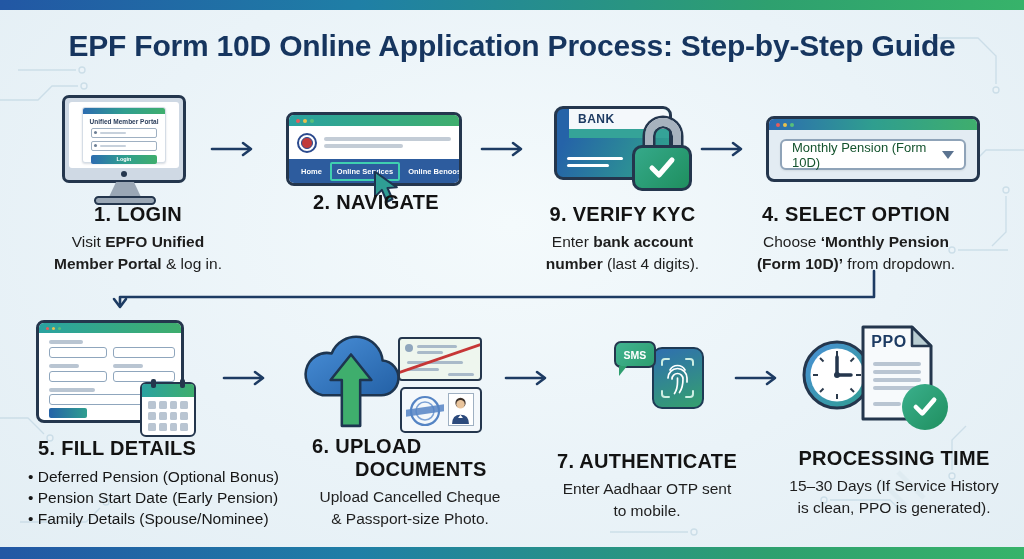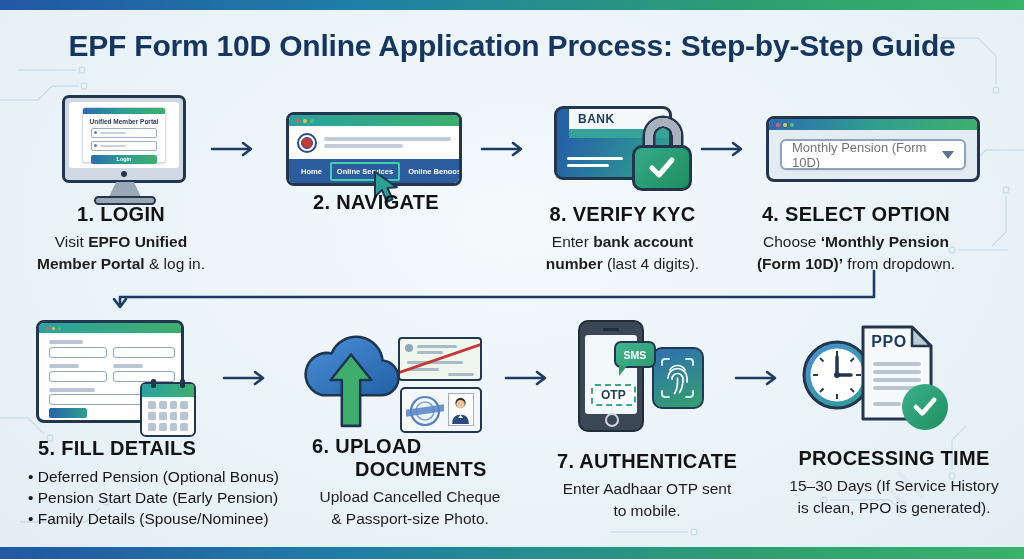--- a/index.html
+++ b/index.html
@@ -58,21 +58,21 @@
   .bank-line.l1{left:10px;bottom:17px;width:56px;}
   .bank-line.l2{left:10px;bottom:10px;width:42px;}
   .lock{position:absolute;left:78px;top:18px;width:60px;height:78px;}
   .lock-shackle{position:absolute;left:13px;top:0;width:36px;height:32px;border:8px solid #a7b2be;border-bottom:none;border-radius:18px 18px 0 0;box-sizing:border-box;box-shadow:0 0 0 2.5px #24364d,inset 0 0 0 2.5px #24364d;}
   .lock-body{position:absolute;left:0;top:27px;width:60px;height:46px;background:linear-gradient(135deg,#35a98a,#1f8f5f);border:3px solid #24364d;border-radius:10px;box-sizing:border-box;display:flex;align-items:center;justify-content:center;}
   
   .icon4{left:766px;top:116px;width:214px;height:66px;}
   .dd-win{position:absolute;inset:0;border:3px solid #24364d;border-radius:8px;background:#e3ecf3;overflow:hidden;box-sizing:border-box;}
   .dd-top{height:11px;background:linear-gradient(90deg,#2d6cb0,#2f9e8f,#3fae6d);}
   .dd-select{position:absolute;left:11px;right:11px;top:20px;height:31px;background:#fff;border:2px solid #8fa3b8;border-radius:6px;display:flex;align-items:center;justify-content:space-between;padding:0 10px;box-shadow:0 1px 2px rgba(0,0,0,.08);box-sizing:border-box;}
-  .dd-value{font-size:13px;color:#737373;}
+  .dd-value{font-size:13px;color:#14532d;}
   .dd-caret{width:0;height:0;border-left:6px solid transparent;border-right:6px solid transparent;border-top:8px solid #5b7390;}
   
   .icon5{left:36px;top:320px;width:164px;height:120px;}
   .form-win{position:absolute;left:0;top:0;width:148px;height:103px;border:3px solid #24364d;border-radius:8px;background:#fff;overflow:hidden;box-sizing:border-box;}
   .form-top{height:10px;background:linear-gradient(90deg,#2aa2a0,#3fae6d);}
   .f-label{position:absolute;height:4px;background:#b9c5d2;border-radius:2px;}
   .f-input{position:absolute;height:11px;background:#fff;border:1.5px solid #8fa6bd;border-radius:3px;box-sizing:border-box;}
   .f-btn{position:absolute;left:10px;top:85px;width:38px;height:10px;background:linear-gradient(90deg,#2563a8,#2f9e8f);border-radius:2px;}
   .calendar{position:absolute;left:104px;top:62px;width:56px;height:55px;background:#fff;border:2.5px solid #24364d;border-radius:6px;box-sizing:border-box;}
   .cal-head{height:13px;background:linear-gradient(90deg,#2aa2a0,#3fae6d);border-radius:3px 3px 0 0;position:relative;}
@@ -100,21 +100,21 @@
   .sms-tail{position:absolute;left:43px;top:46px;width:0;height:0;border-style:solid;border-width:10px 8px 0 0;border-color:#2e9e6f transparent transparent transparent;z-index:2;}
   .fp-tile{position:absolute;left:76px;top:27px;width:52px;height:62px;background:linear-gradient(160deg,#2f6fb0,#35a06e);border:2.5px solid #1e3a55;border-radius:10px;box-sizing:border-box;}
   
   .icon8{left:800px;top:322px;width:158px;height:112px;}
   .clock-svg{position:absolute;left:0;top:16px;}
   .doc{position:absolute;left:60px;top:2px;width:74px;height:98px;}
   .ppo-label{position:absolute;left:0;top:9px;width:58px;text-align:center;font-size:16px;font-weight:800;color:#1d3b63;letter-spacing:.5px;}
   .doc-line{position:absolute;left:13px;height:3.5px;background:#b9c5d2;border-radius:2px;width:48px;}
   .check-big{position:absolute;left:102px;top:62px;width:46px;height:46px;border-radius:50%;background:linear-gradient(135deg,#3bb08d,#1f8f5f);display:flex;align-items:center;justify-content:center;}
   
-  .t1{left:11px;top:203px;width:220px;}
+  .t1{left:28px;top:203px;width:220px;}
   .t2{left:250px;top:191px;width:252px;}
   .t3{left:505px;top:203px;width:235px;}
   .t4{left:728px;top:203px;width:256px;}
   .t5{left:24px;top:437px;width:278px;text-align:left;}
   .t5 .step-heading{margin-left:14px;}
   .bullets{margin-top:7px;margin-left:4px;font-size:15.5px;line-height:1.35;color:#161616;}
   .t6{left:295px;top:435px;width:230px;}
   .t6 .step-heading{text-align:left;margin-left:17px;line-height:1.15;}
   .t6 .h2{margin-left:43px;}
   .t7{left:532px;top:450px;width:230px;}
@@ -331,27 +331,20 @@
           <circle cx="12" cy="9.5" r="5.5" fill="#3a2e26"></circle>
           <circle cx="12" cy="11" r="4.5" fill="#e9c49c"></circle>
           <path d="M3 32 q0 -10 9 -10 q9 0 9 10 z" fill="#2c4a7c"></path>
           <path d="M12 22 l-2.6 3.6 h5.2 z" fill="#fff"></path>
         </svg>
       </div>
     </div>
   </div>
 
   <div class="icon icon7">
-    <div class="phone">
-      <span class="phone-speaker"></span>
-      <div class="phone-screen">
-        <span class="otp-box">OTP</span>
-      </div>
-      <span class="phone-home"></span>
-    </div>
     <div class="sms-bubble">SMS</div>
     <span class="sms-tail"></span>
     <div class="fp-tile">
       <svg style="position:absolute;left:3px;top:5px" width="41" height="48" viewBox="0 0 41 48">
         <g fill="none" stroke="#cdeee2" stroke-width="2" stroke-linecap="round">
           <path d="M5 11 v-3 a3 3 0 0 1 3 -3 h4"></path>
           <path d="M36 11 v-3 a3 3 0 0 0 -3 -3 h-4"></path>
           <path d="M5 37 v3 a3 3 0 0 0 3 3 h4"></path>
           <path d="M36 37 v3 a3 3 0 0 1 -3 3 h-4"></path>
         </g>
@@ -412,21 +405,21 @@
 
   <div class="step-text t1">
     <div class="step-heading">1. LOGIN</div>
     <div class="step-caption"><span>Visit </span><b>EPFO Unified
 Member Portal</b><span> &amp; log in.</span></div>
   </div>
   <div class="step-text t2">
     <div class="step-heading">2. NAVIGATE</div>
   </div>
   <div class="step-text t3">
-    <div class="step-heading">8. VERIFY KYC</div>
+    <div class="step-heading">9. VERIFY KYC</div>
     <div class="step-caption"><span>Enter </span><b>bank account
 number</b><span> (last 4 digits).</span></div>
   </div>
   <div class="step-text t4">
     <div class="step-heading">4. SELECT OPTION</div>
     <div class="step-caption"><span>Choose </span><b>‘Monthly Pension
 (Form 10D)’</b><span> from dropdown.</span></div>
   </div>
   <div class="step-text t5">
     <div class="step-heading">5. FILL DETAILS</div>

